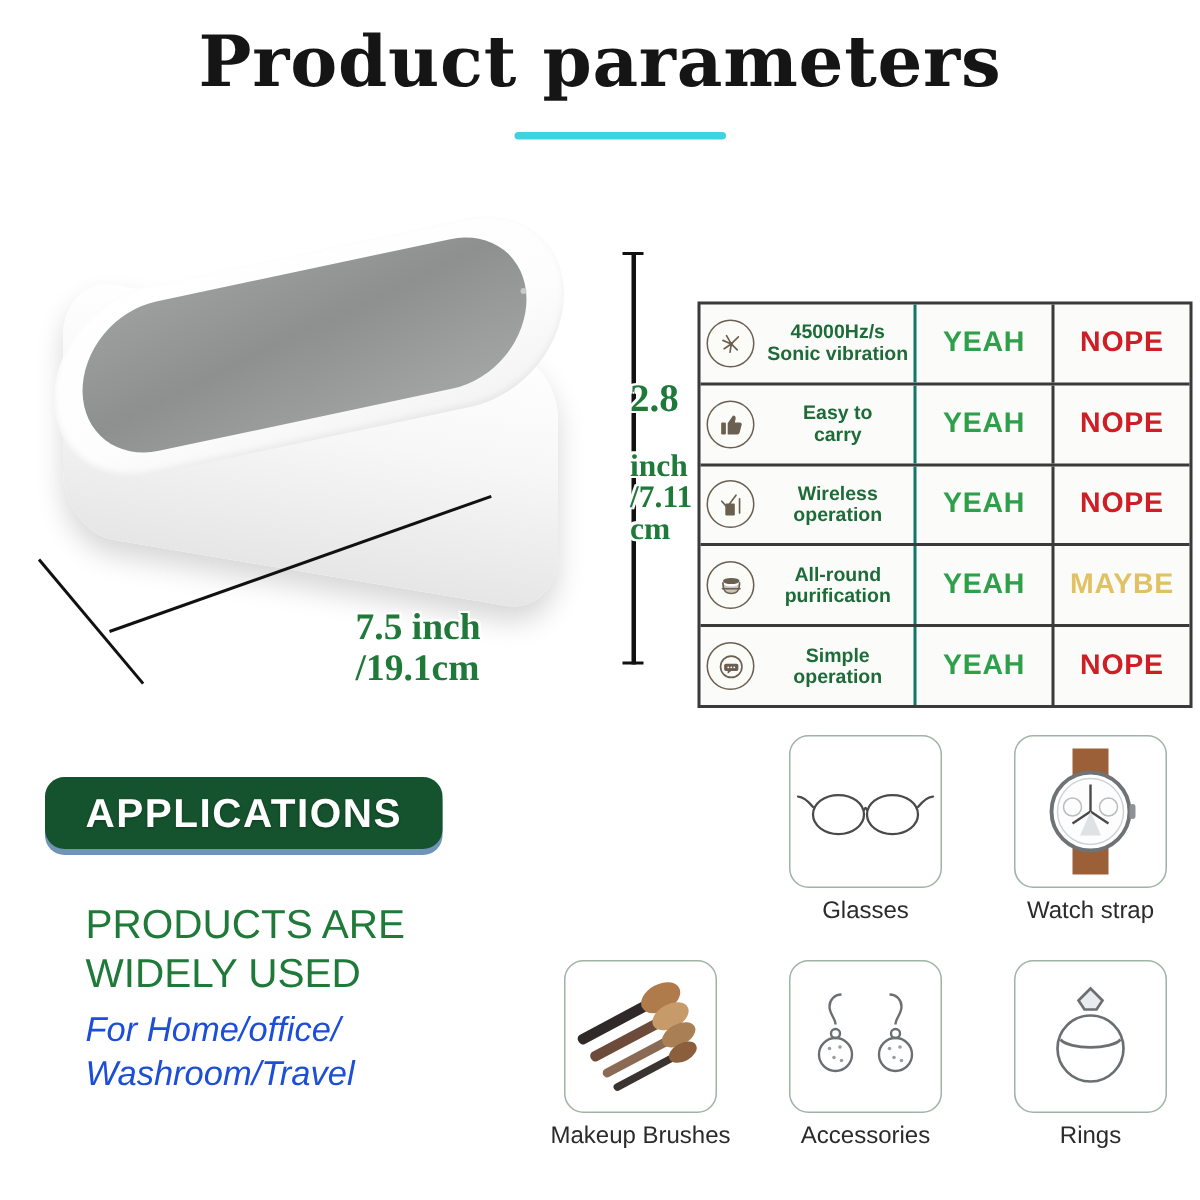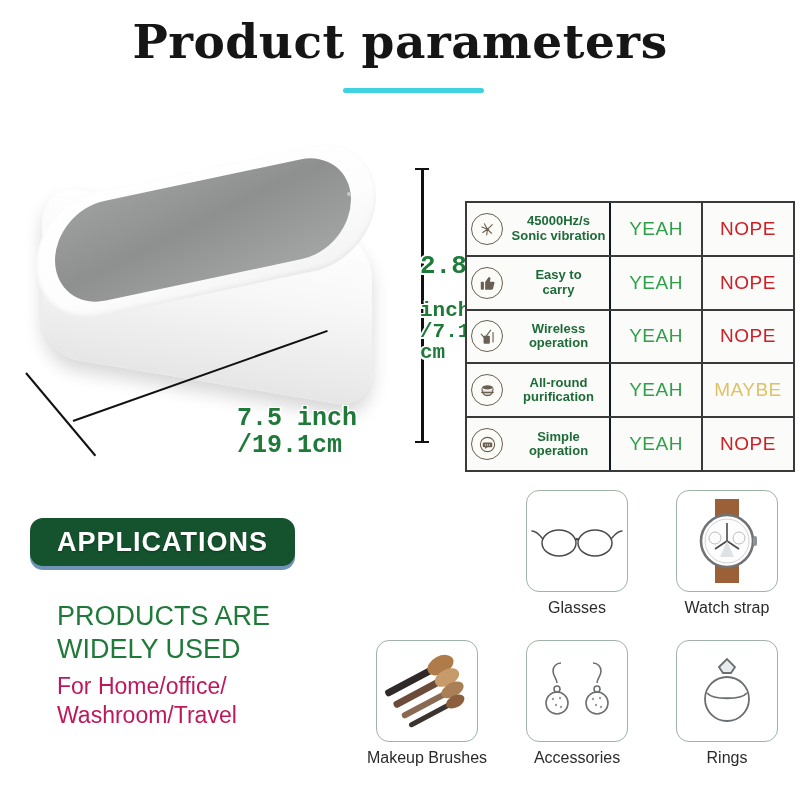--- a/index.html
+++ b/index.html
@@ -49,21 +49,21 @@
 
   
   .mline{position:absolute;background:#111;}
   .ml-width{left:73px;top:420px;width:270px;height:2px;transform:rotate(-19.5deg);transform-origin:left center;}
   .ml-depth{left:26px;top:372px;width:108px;height:2px;transform:rotate(50deg);transform-origin:left center;}
   .ml-height{left:421px;top:168px;width:3px;height:275px;}
   .ml-cap-t{left:415px;top:168px;width:14px;height:2px;}
   .ml-cap-b{left:415px;top:441px;width:14px;height:2px;}
 
   .dim{
-    color:#1f7a3a;font-weight:bold;font-family:Liberation Mono, monospace;
+    color:#1f7a3a;font-weight:bold;font-family:Liberation Serif, serif;
     text-shadow:-1.5px -1.5px 0 #fff,1.5px -1.5px 0 #fff,-1.5px 1.5px 0 #fff,1.5px 1.5px 0 #fff,
                  0 -1.5px 0 #fff,0 1.5px 0 #fff,-1.5px 0 0 #fff,1.5px 0 0 #fff;
     position:absolute;white-space:pre-line;line-height:1.08;
   }
   .dim-width{left:237px;top:405px;font-size:25px;}
   .dim-depth{left:8px;top:424px;font-size:25px;}
   .dim-height{left:420px;top:232px;font-size:21px;width:56px;line-height:1.0;}
   .dim-height .big{font-size:26px;display:block;}
 
   
@@ -105,25 +105,25 @@
     position:absolute;left:465px;top:201px;width:330px;height:271px;
     background:#fbfbf9;border:2px solid #3a3a3a;box-sizing:border-box;
     display:flex;flex-direction:column;
   }
   .cmp-row{
     display:flex;flex:1;border-bottom:2px solid #3a3a3a;box-sizing:border-box;
   }
   .cmp-row:last-child{border-bottom:none;}
   .c-feature{
     width:144px;display:flex;align-items:center;gap:5px;
-    border-right:2px solid #0f172a;box-sizing:border-box;padding-left:4px;
+    border-right:2px solid #0f766e;box-sizing:border-box;padding-left:4px;
   }
   .c-yes,.c-no{
     flex:1;display:flex;align-items:center;justify-content:center;
-    font-weight:normal;font-size:19px;letter-spacing:.5px;box-sizing:border-box;
+    font-weight:bold;font-size:19px;letter-spacing:.5px;box-sizing:border-box;
   }
   .c-yes{border-right:2px solid #3a3a3a;color:#2fa04a;}
   .c-no{color:#cf1f26;}
   .c-no.maybe{color:#e0c264;}
   .feat-label{
     color:#1d6b38;font-weight:bold;font-size:13px;line-height:1.12;text-align:center;flex:1;
     white-space:pre-line;
   }
   .feat-icon{
     width:30px;height:30px;border-radius:50%;border:1.6px solid #6b5f52;
@@ -141,21 +141,21 @@
   .apps-badge-text{
     color:#fff;font-weight:bold;font-size:27px;letter-spacing:1px;
     text-shadow:0 1px 2px rgba(0,0,0,.3);
   }
   .apps-head{
     position:absolute;left:57px;top:600px;width:290px;
     color:#1f7a3a;font-size:27px;font-weight:normal;line-height:1.22;white-space:pre-line;
   }
   .apps-sub{
     position:absolute;left:57px;top:672px;width:300px;
-    color:#be185d;font-size:23px;line-height:1.28;white-space:pre-line;
+    color:#1d4ed8;font-size:23px;line-height:1.28;white-space:pre-line;font-style:italic;
   }
 
   
   .grid{position:absolute;left:356px;top:490px;width:444px;height:300px;}
   .gcell{position:absolute;width:142px;height:140px;}
   .gcard{
     width:100px;height:100px;margin:0 auto;border:1.5px solid #9fb3a6;border-radius:13px;
     background:#fff;position:relative;overflow:hidden;
   }
   .gcap{

